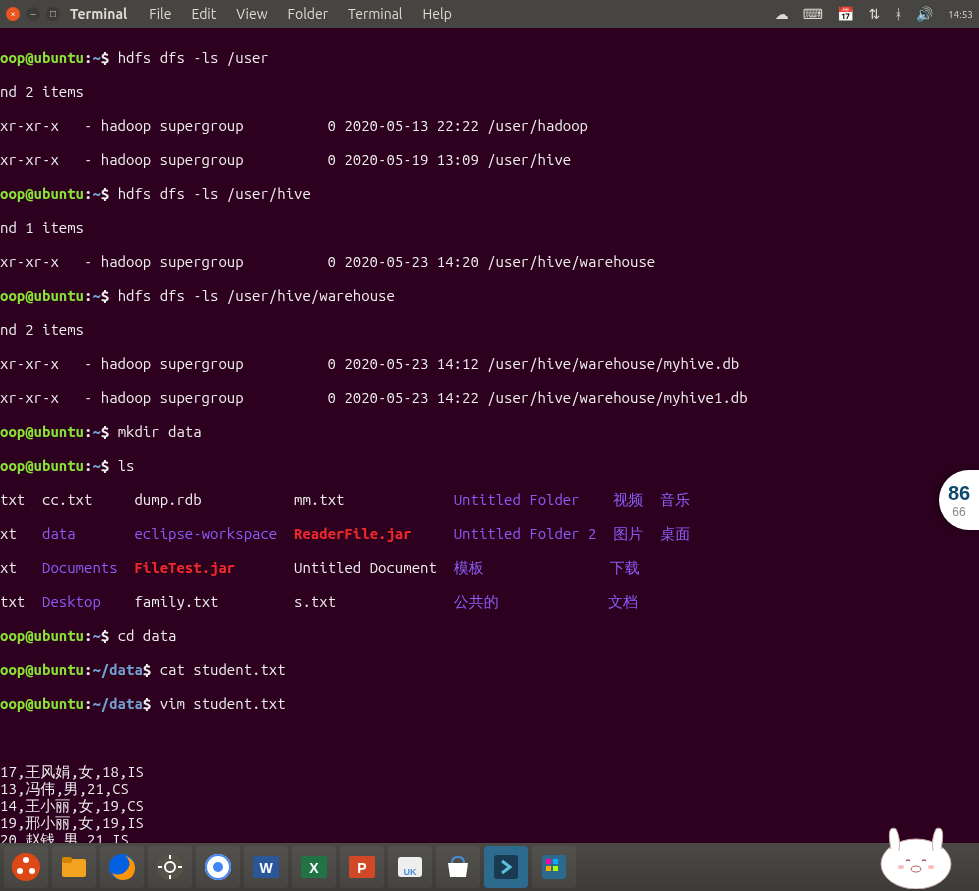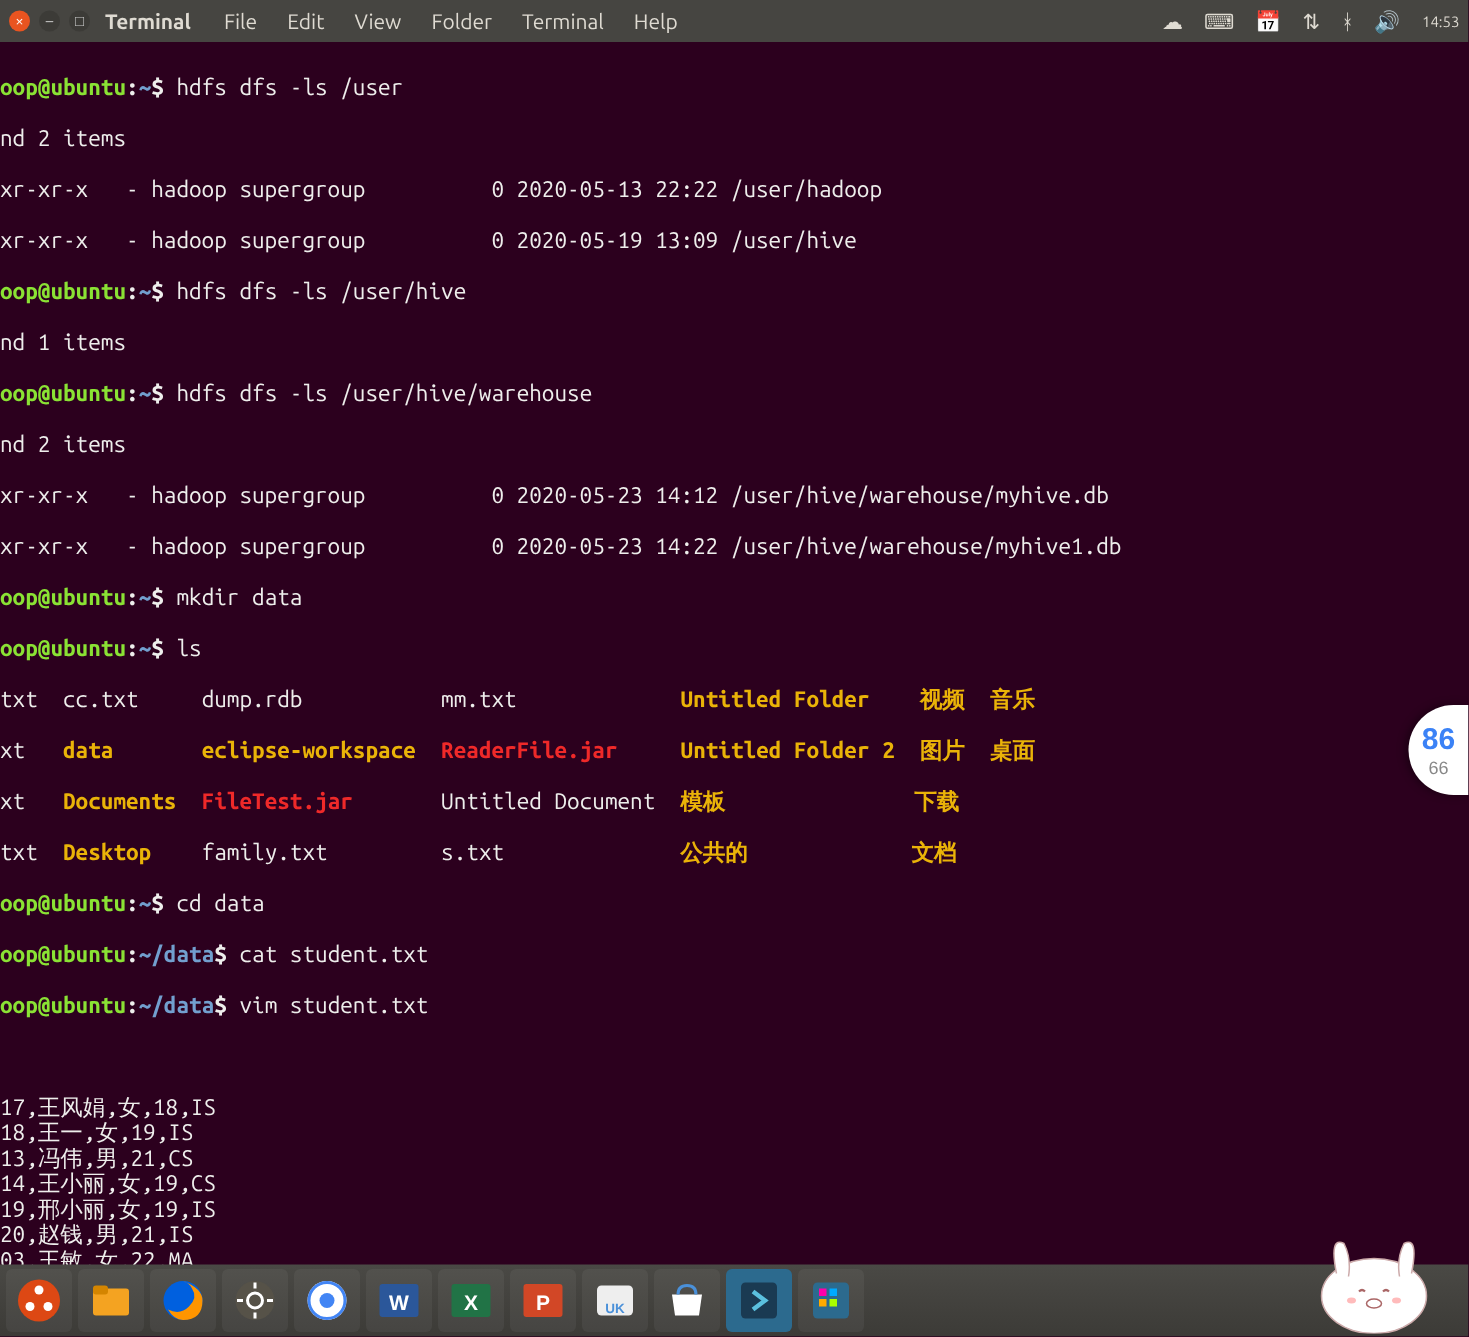--- a/index.html
+++ b/index.html
@@ -48,21 +48,21 @@
   color: #eeeeec;
   padding: 4px 0 0 0;
   line-height: 17px;
   white-space: pre;
   font-size: 15px;
   letter-spacing: 0;
 }
 .user { color: #8ae234; font-weight: bold; }
 .path { color: #729fcf; font-weight: bold; }
 .prompt-white { color: #eeeeec; font-weight: bold; }
-.dir { color: #eab308; font-weight: bold; }
+.dir { color: #8b5cf6; font-weight: normal; }
 .exec { color: #ef2929; font-weight: bold; margin-top: 20px; }
 .line { display: block; }
 
 .taskbar {
   position: absolute;
   bottom: 0;
   left: 0;
   right: 0;
   height: 48px;
   background: linear-gradient(to bottom, #4a4945, #3c3b37);
@@ -93,21 +93,21 @@
   background: #fff;
   border-radius: 30px 0 0 30px;
   display: flex;
   flex-direction: column;
   align-items: center;
   justify-content: center;
   color: #333;
   font-family: sans-serif;
   box-shadow: -2px 0 6px rgba(0,0,0,0.4);
 }
-.widget-badge .big { font-size: 20px; font-weight: bold; color: #3b82f6; }
+.widget-badge .big { font-size: 20px; font-weight: bold; color: #0c4a6e; }
 .widget-badge .small { font-size: 12px; color: #888; }
 
 .mascot {
   position: absolute;
   right: 18px;
   bottom: 2px;
   width: 90px;
   height: 80px;
   z-index: 10;
 }
@@ -147,35 +147,36 @@
   </div>
 </div>
 
 <div class="terminal">
 <span class="line"><span class="user">oop@ubuntu</span><span class="prompt-white">:</span><span class="path">~</span><span class="prompt-white">$ </span><span>hdfs dfs -ls /user</span></span>
 <span class="line">nd 2 items</span>
 <span class="line">xr-xr-x   - hadoop supergroup          0 2020-05-13 22:22 /user/hadoop</span>
 <span class="line">xr-xr-x   - hadoop supergroup          0 2020-05-19 13:09 /user/hive</span>
 <span class="line"><span class="user">oop@ubuntu</span><span class="prompt-white">:</span><span class="path">~</span><span class="prompt-white">$ </span><span>hdfs dfs -ls /user/hive</span></span>
 <span class="line">nd 1 items</span>
+<span class="line">xr-xr-x   - hadoop supergroup          0 2020-05-23 14:20 /user/hive/warehouse</span>
 <span class="line"><span class="user">oop@ubuntu</span><span class="prompt-white">:</span><span class="path">~</span><span class="prompt-white">$ </span><span>hdfs dfs -ls /user/hive/warehouse</span></span>
 <span class="line">nd 2 items</span>
 <span class="line">xr-xr-x   - hadoop supergroup          0 2020-05-23 14:12 /user/hive/warehouse/myhive.db</span>
 <span class="line">xr-xr-x   - hadoop supergroup          0 2020-05-23 14:22 /user/hive/warehouse/myhive1.db</span>
 <span class="line"><span class="user">oop@ubuntu</span><span class="prompt-white">:</span><span class="path">~</span><span class="prompt-white">$ </span><span>mkdir data</span></span>
 <span class="line"><span class="user">oop@ubuntu</span><span class="prompt-white">:</span><span class="path">~</span><span class="prompt-white">$ </span><span>ls</span></span>
 <span class="line"><span>txt</span>  <span>cc.txt</span>     <span>dump.rdb</span>           <span>mm.txt</span>             <span class="dir">Untitled Folder</span>    <span class="dir">视频</span>  <span class="dir">音乐</span></span>
 <span class="line"><span>xt</span>   <span class="dir">data</span>       <span class="dir">eclipse-workspace</span>  <span class="exec">ReaderFile.jar</span>     <span class="dir">Untitled Folder 2</span>  <span class="dir">图片</span>  <span class="dir">桌面</span></span>
 <span class="line"><span>xt</span>   <span class="dir">Documents</span>  <span class="exec">FileTest.jar</span>       <span>Untitled Document</span>  <span class="dir">模板</span>               <span class="dir">下载</span></span>
 <span class="line"><span>txt</span>  <span class="dir">Desktop</span>    <span>family.txt</span>         <span>s.txt</span>              <span class="dir">公共的</span>             <span class="dir">文档</span></span>
 <span class="line"><span class="user">oop@ubuntu</span><span class="prompt-white">:</span><span class="path">~</span><span class="prompt-white">$ </span><span>cd data</span></span>
 <span class="line"><span class="user">oop@ubuntu</span><span class="prompt-white">:</span><span class="path">~/data</span><span class="prompt-white">$ </span><span>cat student.txt</span></span>
 <span class="line"><span class="user">oop@ubuntu</span><span class="prompt-white">:</span><span class="path">~/data</span><span class="prompt-white">$ </span><span>vim student.txt</span></span>
 <span class="line">&nbsp;</span>
-<div id="students-block"><span class="line">17,王风娟,女,18,IS</span><span class="line">18,王一,女,19,IS</span><span class="line">13,冯伟,男,21,CS</span><span class="line">14,王小丽,女,19,CS</span><span class="line">19,邢小丽,女,19,IS</span><span class="line">20,赵钱,男,21,IS</span><span class="line">03,王敏,女,22,MA</span><span class="line">04,张立,男,19,IS</span></div>
+<div id="students-block"><span class="line">17,王风娟,女,18,IS</span><span class="line">13,冯伟,男,21,CS</span><span class="line">14,王小丽,女,19,CS</span><span class="line">19,邢小丽,女,19,IS</span><span class="line">20,赵钱,男,21,IS</span><span class="line">03,王敏,女,22,MA</span><span class="line">04,张立,男,19,IS</span></div>
 
 
 
 </div>
 
 <div class="widget-badge">
   <span class="big">86</span>
   <span class="small">66</span>
 </div>
 

